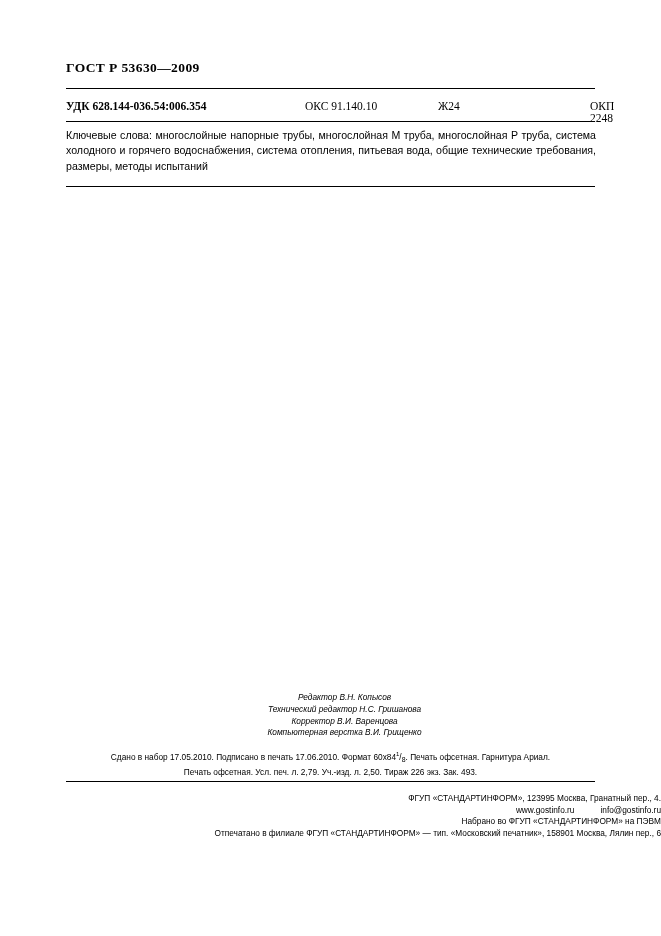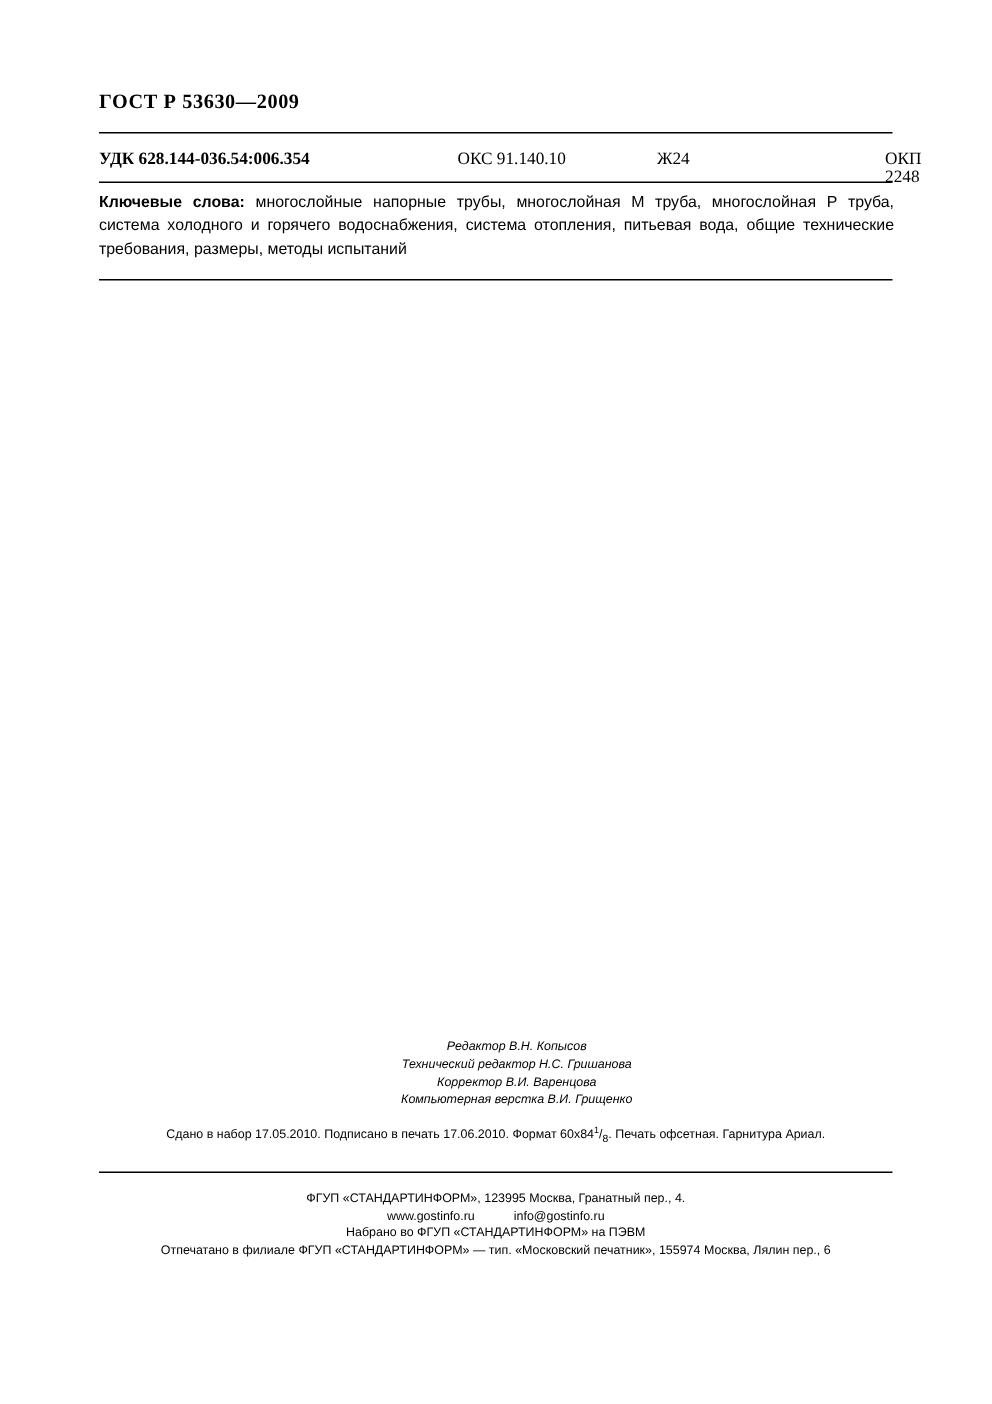--- a/index.html
+++ b/index.html
@@ -64,21 +64,21 @@
   .keywords {
     position: absolute;
     left: 66px;
     top: 128px;
     width: 530px;
     font-family: "Liberation Sans", sans-serif;
     font-size: 10.6px;
     line-height: 15.3px;
     text-align: justify;
   }
-  .keywords b { font-weight: bold; }
+  .keywords b { font-weight: normal; }
 
   
   .credits {
     position: absolute;
     left: 0;
     top: 692px;
     width: 661px;
     text-align: center;
     font-family: "Liberation Sans", sans-serif;
     font-size: 8.3px;
@@ -106,21 +106,21 @@
     width: 529px;
     border-top: 1px solid #000;
     height: 0;
   }
 
   .publisher {
     position: absolute;
     left: 0;
     top: 793px;
     width: 661px;
-    text-align: center;
+    text-align: right;
     font-family: "Liberation Sans", sans-serif;
     font-size: 8.3px;
     line-height: 11.6px;
   }
   .publisher .web {
     letter-spacing: 0;
   }
   .publisher .web span.sep { display: inline-block; width: 26px; }
 </style>
 </head>
@@ -149,26 +149,27 @@
 
   <div class="credits">
     <div class="line"><i>Редактор В.Н. Копысов</i></div>
     <div class="line"><i>Технический редактор Н.С. Гришанова</i></div>
     <div class="line"><i>Корректор В.И. Варенцова</i></div>
     <div class="line"><i>Компьютерная верстка В.И. Грищенко</i></div>
   </div>
 
   <div class="print-info">
     <div class="line"><span>Сдано в набор 17.05.2010.  Подписано в печать 17.06.2010.  Формат 60х84</span><sup>1</sup>/<sub>8</sub><span>.  Печать офсетная.    Гарнитура Ариал.</span></div>
+    <div class="line">Печать офсетная.   Усл. печ. л. 2,79.  Уч.-изд. л. 2,50.  Тираж  226  экз.  Зак.  493.</div>
   </div>
 
   <div class="rule-4"></div>
 
   <div class="publisher">
     <div class="line">ФГУП «СТАНДАРТИНФОРМ», 123995 Москва, Гранатный пер., 4.</div>
     <div class="line web">
       <span>www.gostinfo.ru</span><span class="sep"></span><span>info@gostinfo.ru</span>
     </div>
     <div class="line">Набрано во ФГУП «СТАНДАРТИНФОРМ» на ПЭВМ</div>
-    <div class="line">Отпечатано в филиале ФГУП «СТАНДАРТИНФОРМ» — тип. «Московский печатник», 155974 Москва, Лялин пер., 6</div>
+    <div class="line">Отпечатано в филиале ФГУП «СТАНДАРТИНФОРМ» — тип. «Московский печатник», 158901 Москва, Лялин пер., 6</div>
   </div>
 
 </div>
 
 </body></html>

